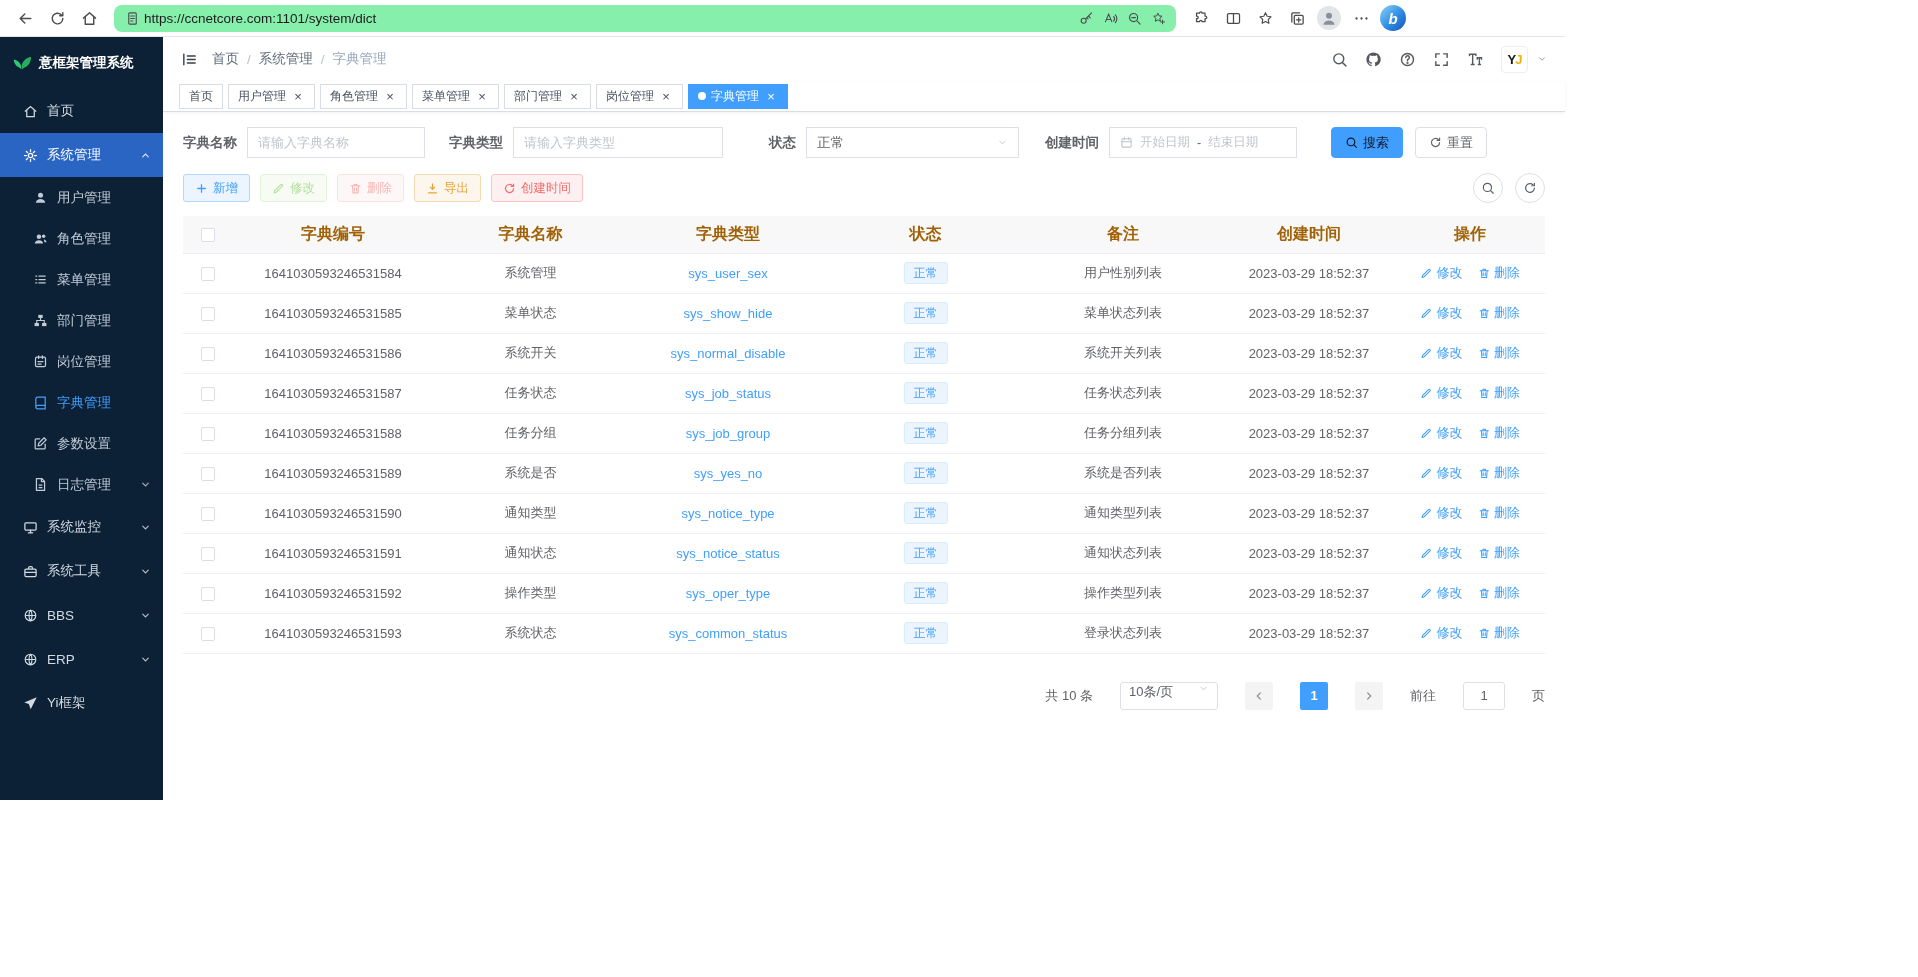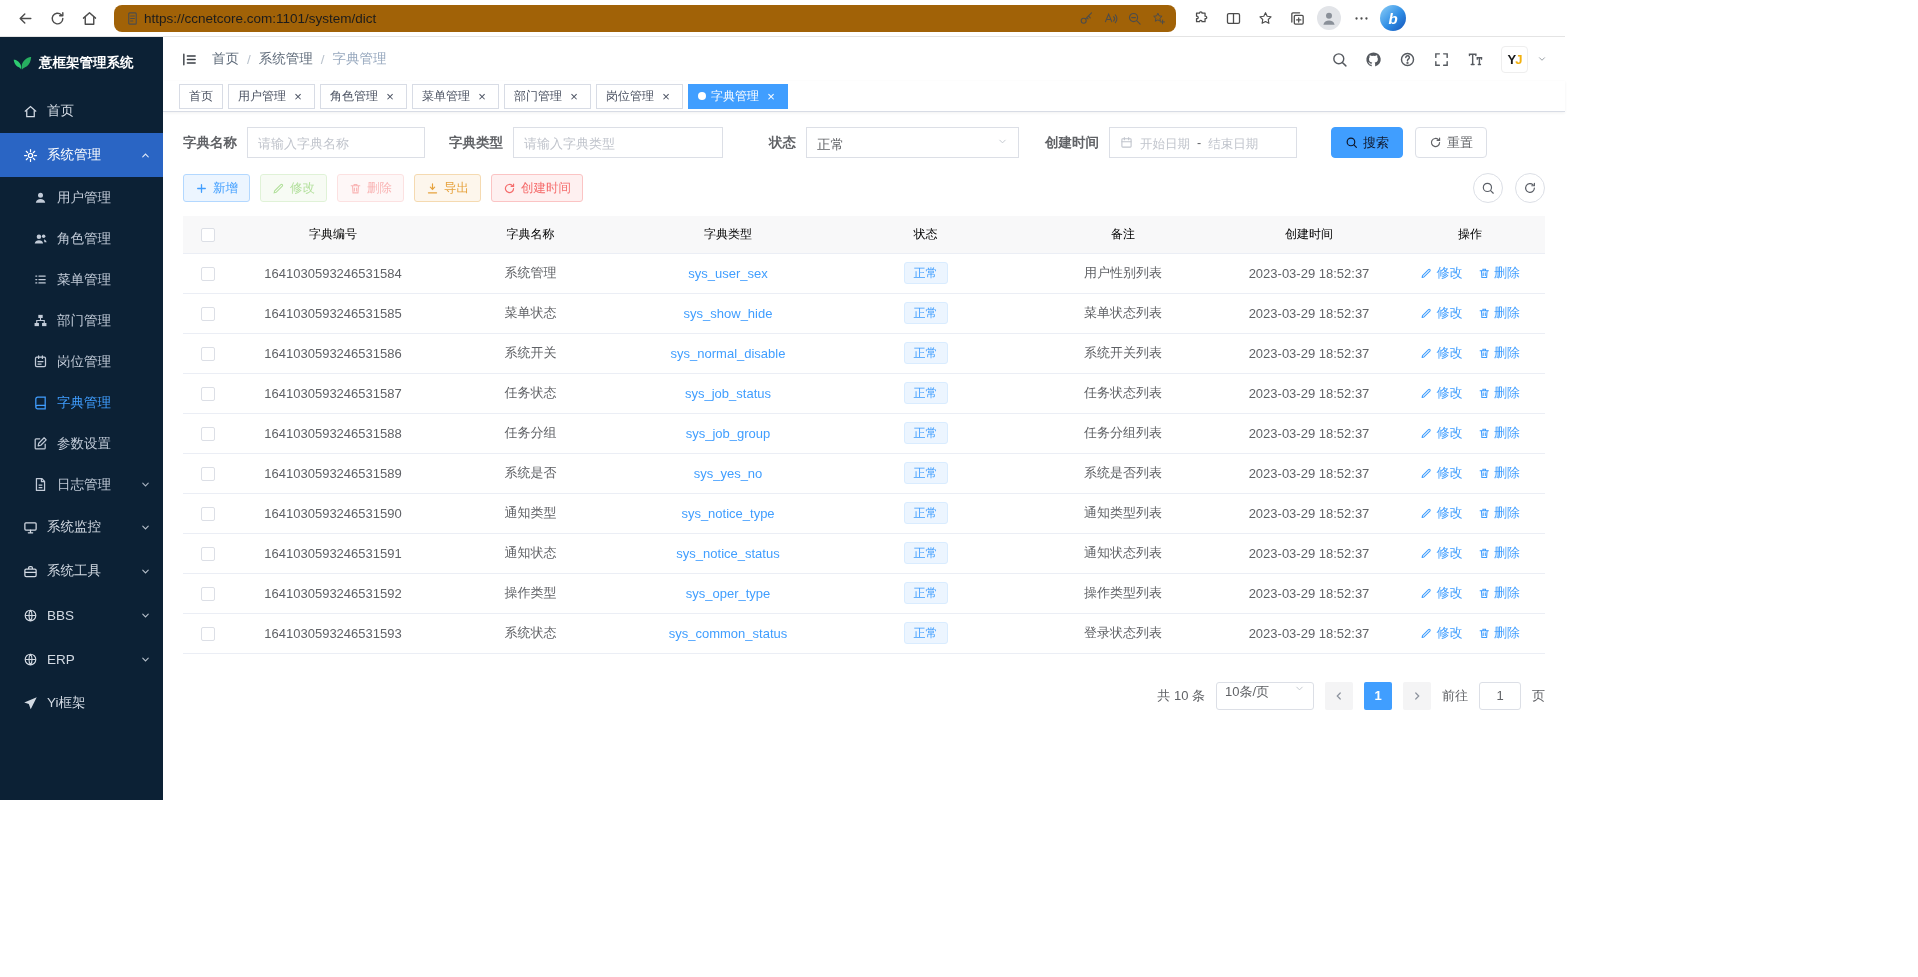--- a/index.html
+++ b/index.html
@@ -11,21 +11,21 @@
   .window{width:1565px}
 
   
   .chrome{height:37px;display:flex;align-items:center;padding:0 10px;gap:2px;
     background:#fff;border-bottom:1px solid #e4e4e4}
   .ci{width:30px;height:30px;display:flex;align-items:center;justify-content:center;
     border-radius:6px;color:#4c4c4c;flex:0 0 auto;cursor:pointer}
   .ci svg{width:17px;height:17px}
   .ci.sm{width:24px;height:24px}
   .ci.sm svg{width:15px;height:15px}
-  .addr{flex:1;max-width:1062px;height:27px;background:#a16207;border-radius:8px;
+  .addr{flex:1;max-width:1062px;height:27px;background:#86efac;border-radius:8px;
     display:flex;align-items:center;padding:0 6px;margin:0 8px}
   .addr .url{flex:1;font-size:13.5px;color:#1c1c1c;white-space:nowrap;overflow:hidden}
   .avatar-chip{width:24px;height:24px;border-radius:50%;background:#e2e4e8;
     display:flex;align-items:center;justify-content:center;overflow:hidden}
   .avatar-chip svg{width:18px;height:18px}
   .bing{width:26px;height:26px;border-radius:50%;
     background:linear-gradient(135deg,#8ed0f8 0%,#2e8de5 55%,#1553b8 100%);
     color:#fff;font-weight:bold;font-size:15px;display:flex;align-items:center;
     justify-content:center;font-style:italic}
 
@@ -75,21 +75,21 @@
   .tab.active{background:var(--primary);border-color:var(--primary);color:#fff}
   .tab .dot{width:8px;height:8px;border-radius:50%;background:#fff}
   .tab .x{font-size:13px;width:14px;height:14px;border-radius:50%;display:flex;
     align-items:center;justify-content:center;line-height:1}
 
   
   .content{flex:1;padding:15px 20px 0;overflow:hidden}
   .filter{display:flex;align-items:center;font-size:13.5px}
   .flabel{font-weight:bold;color:#606266;margin-right:10px;white-space:nowrap}
   .tinput{height:31px;border:1px solid #dcdfe6;border-radius:0;background:#fff;
-    display:flex;align-items:flex-start;padding:8px 10px;color:#606266}
+    display:flex;align-items:center;padding:14px 10px;color:#606266}
   .tinput input{border:0;outline:0;width:100%;font-size:13px;color:#606266;
     font-family:inherit;background:transparent}
   .tinput input::placeholder{color:#c0c4cc}
   .w-name{width:178px;margin-right:24px}
   .w-type{width:210px;margin-right:46px}
   .select{width:213px;justify-content:space-between;margin-right:26px;cursor:pointer}
   .select .chev-sm{color:#c0c4cc;display:flex}
   .chev-sm svg{width:11px;height:11px}
   .date{width:188px;margin-right:34px;gap:7px;color:#c0c4cc;font-size:12.5px;cursor:pointer}
   .date .cal{display:flex;color:#c0c4cc}
@@ -110,37 +110,37 @@
   .btn-plain-warning{background:#fdf6ec;border-color:#f5dab1;color:#e6a23c}
   .disabled{opacity:.5;cursor:not-allowed}
   .tool-right{margin-left:auto;display:flex;gap:12px}
   .circle-btn{width:30px;height:30px;border-radius:50%;border:1px solid #dcdfe6;
     background:#fff;color:#5a5e66;display:flex;align-items:center;justify-content:center;
     cursor:pointer}
   .circle-btn svg{width:14px;height:14px}
 
   
   table{width:100%;border-collapse:collapse;table-layout:fixed;margin-top:13px}
-  th{background:#f8f8f9;color:#000000;font-size:12px;font-weight:normal;height:37px;
+  th{background:#f8f8f9;color:#a16207;font-size:16px;font-weight:bold;height:37px;
     border-bottom:1px solid #ebeef5;text-align:center}
   td{height:40px;font-size:13px;color:#606266;border-bottom:1px solid #ebeef5;
     text-align:center;white-space:nowrap;overflow:hidden}
   .cb{display:inline-block;width:14px;height:14px;border:1px solid #dcdfe6;
     border-radius:2px;background:#fff;vertical-align:middle;cursor:pointer}
   .link{color:var(--primary);cursor:pointer;text-decoration:none}
   .tag{display:inline-block;background:#ecf5ff;border:1px solid #d9ecff;
     color:var(--primary);font-size:12px;padding:0 9px;height:22px;line-height:20px;
     border-radius:3px}
   .ops{display:flex;justify-content:center;gap:15px}
   .op{display:inline-flex;align-items:center;gap:4px;color:var(--primary);
     font-size:13px;cursor:pointer}
   .op svg{width:12.5px;height:12.5px}
 
   
-  .pager{display:flex;align-items:center;justify-content:flex-end;gap:11px;
+  .pager{display:flex;align-items:center;justify-content:flex-end;gap:27px;
     margin-top:28px;font-size:13px;color:#606266}
   .psel{width:98px;height:28px;border:1px solid #dcdfe6;border-radius:3px;
     display:flex;align-items:flex-start;justify-content:space-between;padding:0 8px;
     cursor:pointer;background:#fff}
   .pbtn{min-width:28px;height:28px;border-radius:2px;background:#f4f4f5;color:#8b919c;
     display:flex;align-items:center;justify-content:center;cursor:pointer;font-size:13px}
   .pbtn svg{width:12px;height:12px}
   .pbtn.active{background:var(--primary);color:#fff;font-weight:bold}
   .goto-input{width:42px;height:28px;border:1px solid #dcdfe6;border-radius:3px;
     text-align:center;font-size:13px;color:#606266;outline:none;font-family:inherit}

